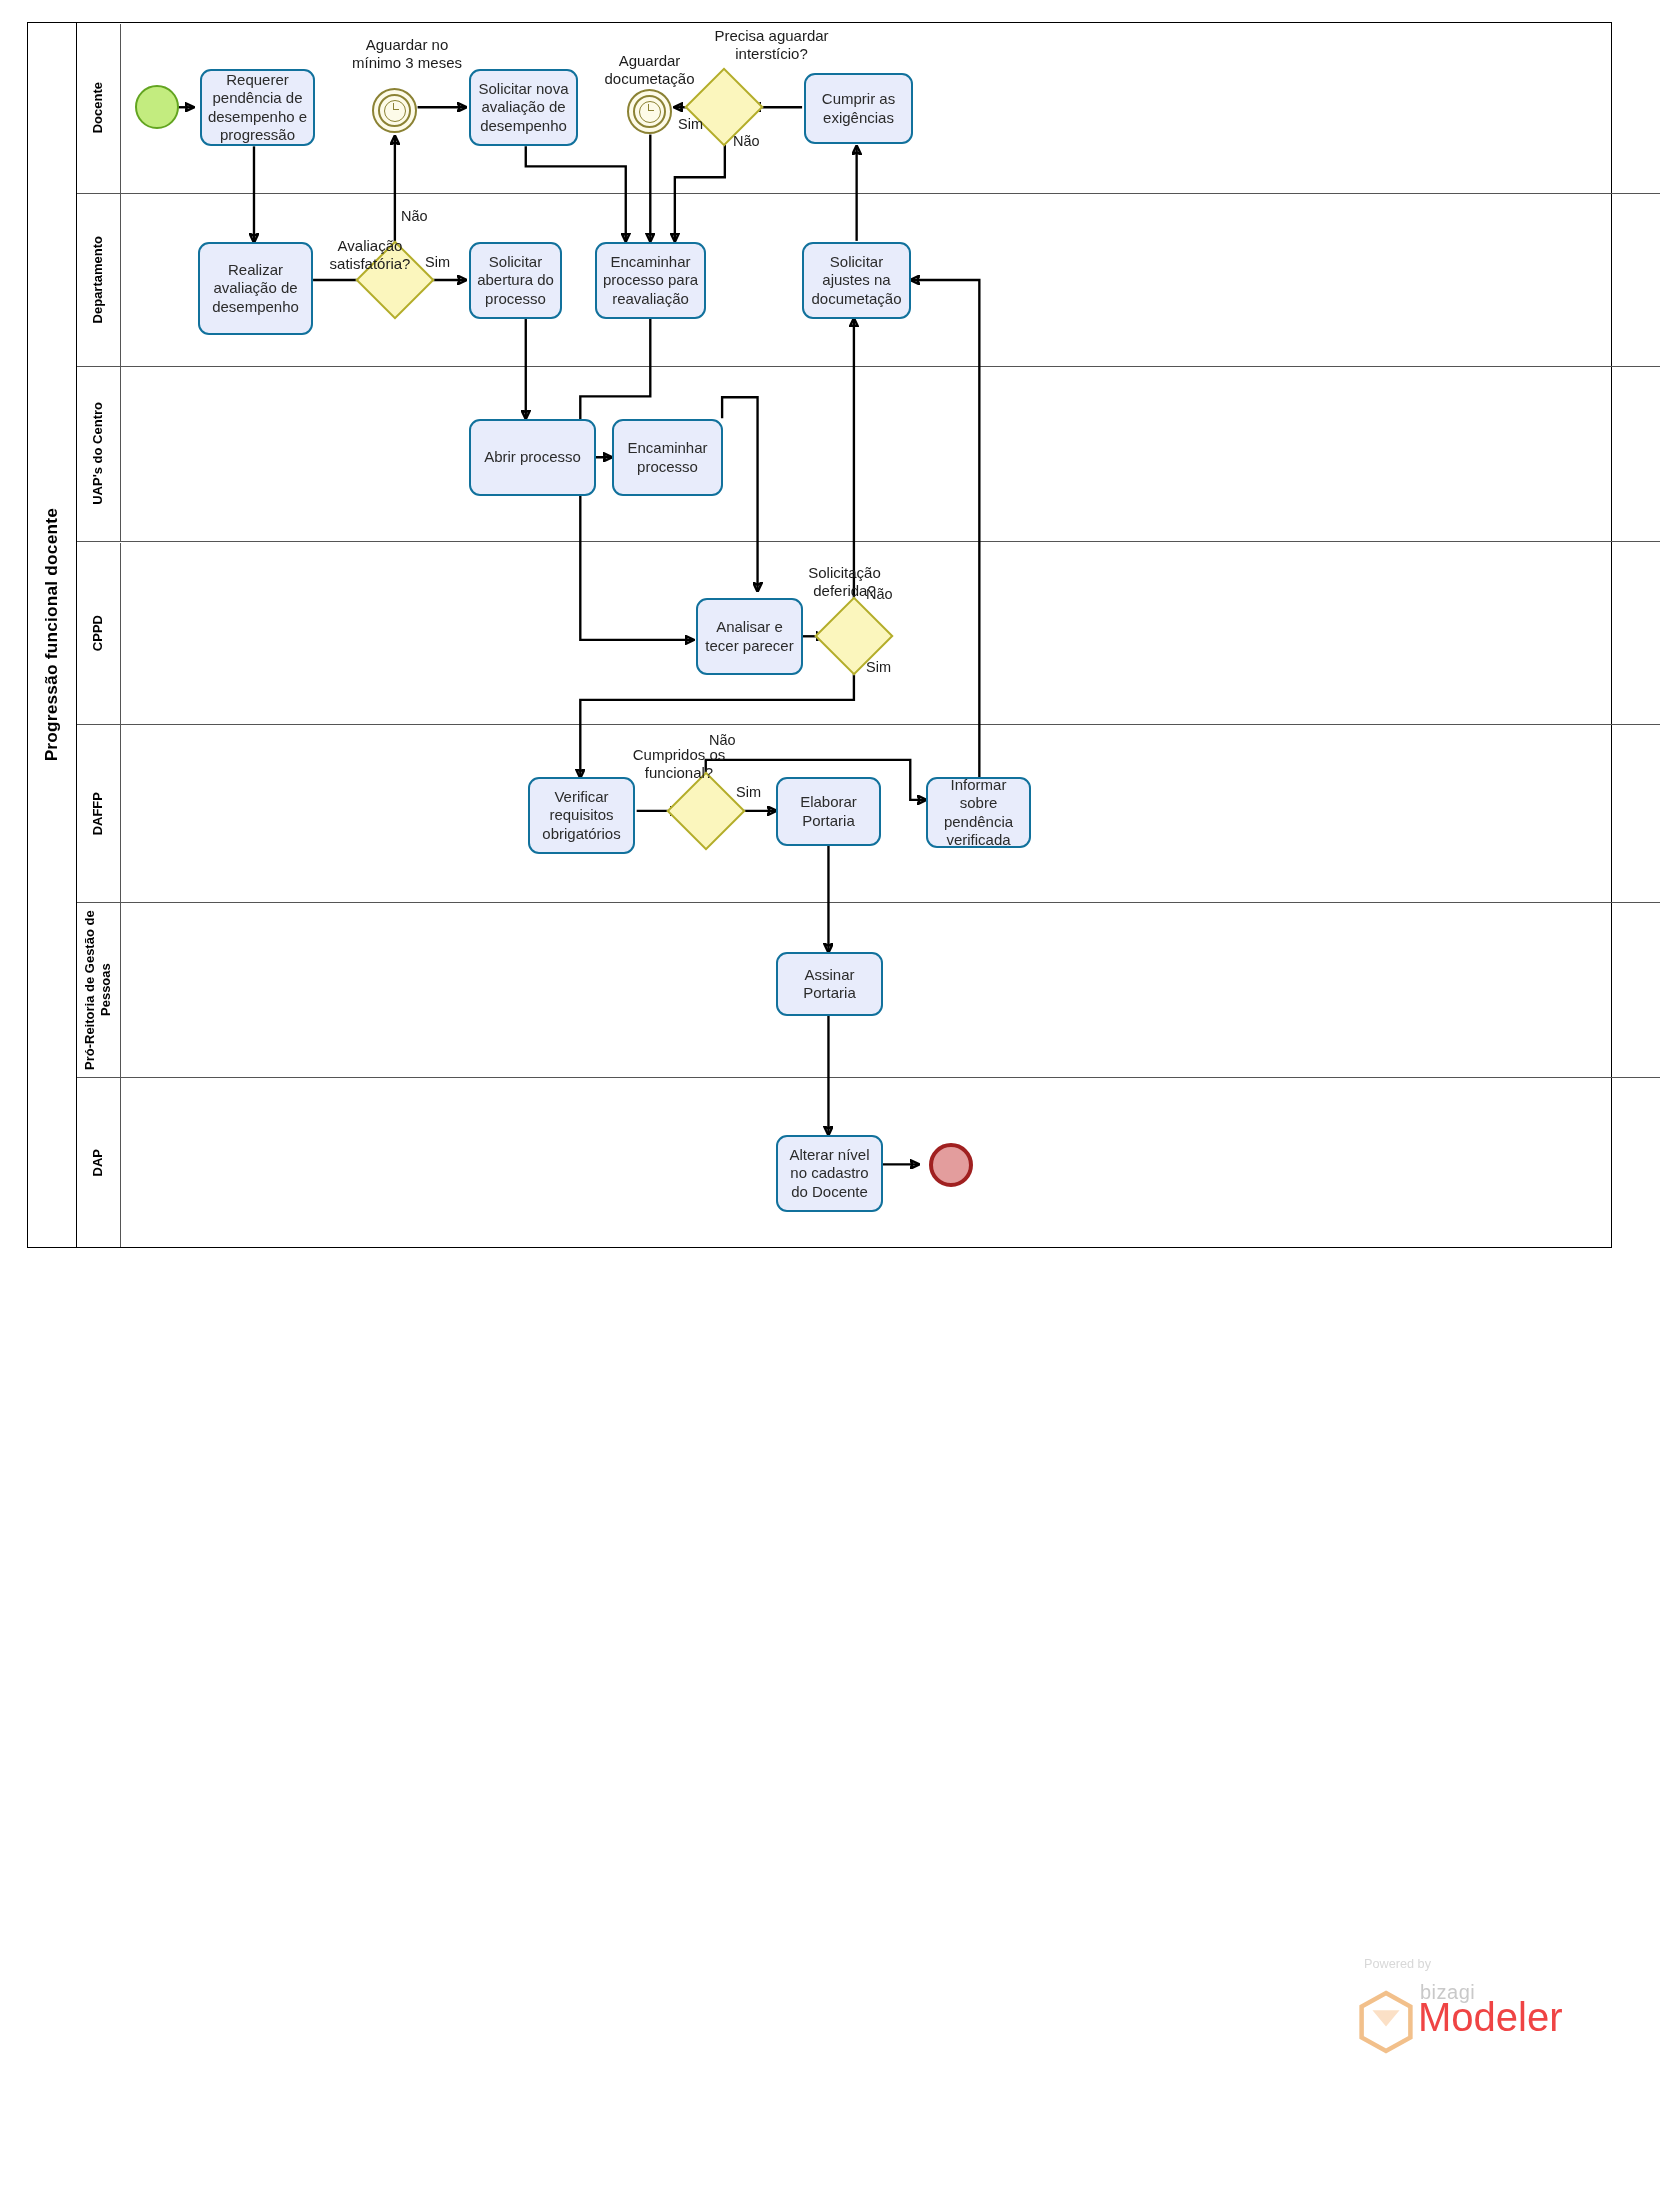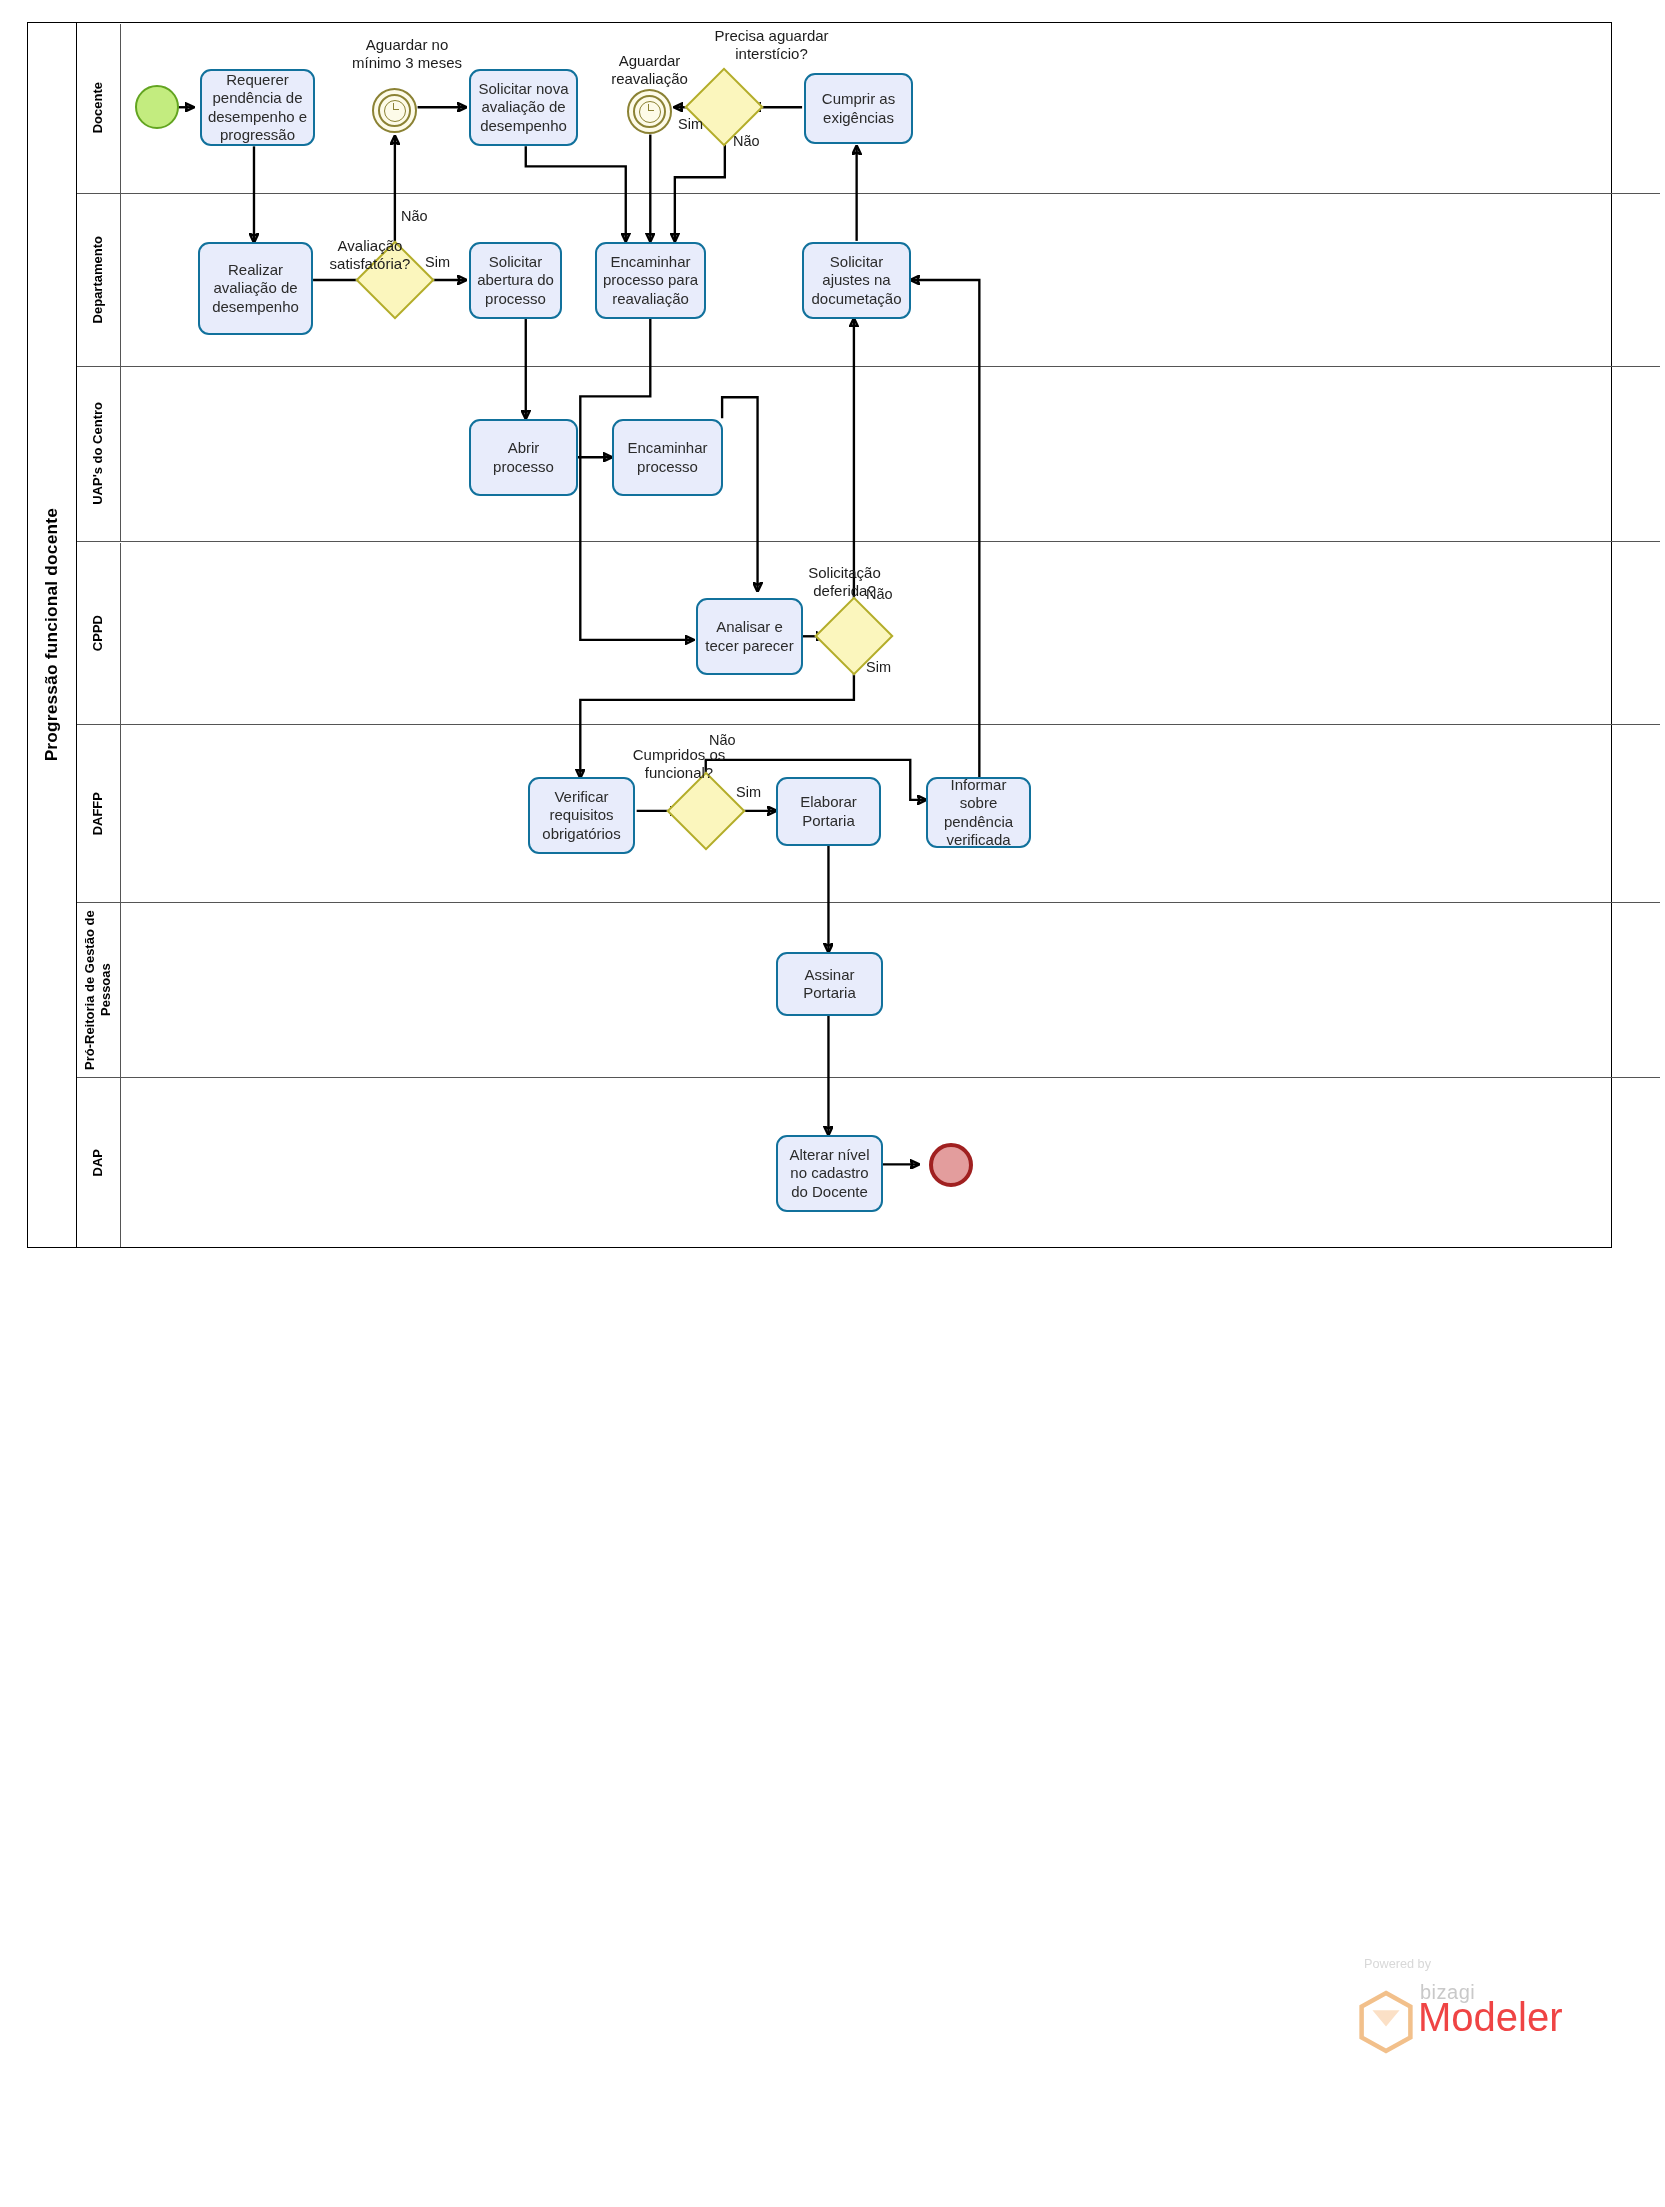--- a/index.html
+++ b/index.html
@@ -175,21 +175,21 @@
 
   <div class="task" style="left:200px;top:69px;width:115px;height:77px;">Requerer pendência de desempenho e progressão</div>
 
   <div class="label" style="left:348px;top:36px;width:118px;">Aguardar no mínimo 3 meses</div>
   <div class="timer" style="left:372px;top:88px;">
       <i class="clock"></i>
     </div>
 
   <div class="task" style="left:469px;top:69px;width:109px;height:77px;">Solicitar nova avaliação de desempenho</div>
 
-  <div class="label" style="left:597px;top:52px;width:105px;">Aguardar reavaliação</div>
+  <div class="label" style="left:597px;top:52px;width:105px;">Aguardar documetação</div>
   <div class="timer" style="left:627px;top:89px;">
       <i class="clock"></i>
     </div>
 
   <div class="label" style="left:708px;top:27px;width:127px;">Precisa aguardar interstício?</div>
   <div class="gateway" style="left:696px;top:79px;"></div>
   <div class="flow-label" style="left:678px;top:116px;">Sim</div>
   <div class="flow-label" style="left:733px;top:133px;">Não</div>
 
   <div class="task" style="left:804px;top:73px;width:109px;height:71px;">Cumprir as exigências</div>
@@ -200,21 +200,21 @@
   <div class="gateway" style="left:367px;top:252px;"></div>
   <div class="flow-label" style="left:401px;top:208px;">Não</div>
   <div class="flow-label" style="left:425px;top:254px;">Sim</div>
 
   <div class="task" style="left:469px;top:242px;width:93px;height:77px;">Solicitar abertura do processo</div>
 
   <div class="task" style="left:595px;top:242px;width:111px;height:77px;">Encaminhar processo para reavaliação</div>
 
   <div class="task" style="left:802px;top:242px;width:109px;height:77px;">Solicitar ajustes na documetação</div>
 
-  <div class="task" style="left:469px;top:419px;width:109px;height:77px;">Abrir processo</div>
+  <div class="task" style="left:469px;top:419px;width:127px;height:77px;">Abrir processo</div>
   <div class="task" style="left:612px;top:419px;width:111px;height:77px;">Encaminhar processo</div>
 
   <div class="task" style="left:696px;top:598px;width:107px;height:77px;">Analisar e tecer parecer</div>
 
   <div class="label" style="left:783px;top:564px;width:123px;">Solicitação deferida?</div>
   <div class="gateway" style="left:826px;top:608px;"></div>
   <div class="flow-label" style="left:866px;top:586px;">Não</div>
   <div class="flow-label" style="left:866px;top:659px;">Sim</div>
 
   <div class="task" style="left:528px;top:777px;width:107px;height:77px;">Verificar requisitos obrigatórios</div>

